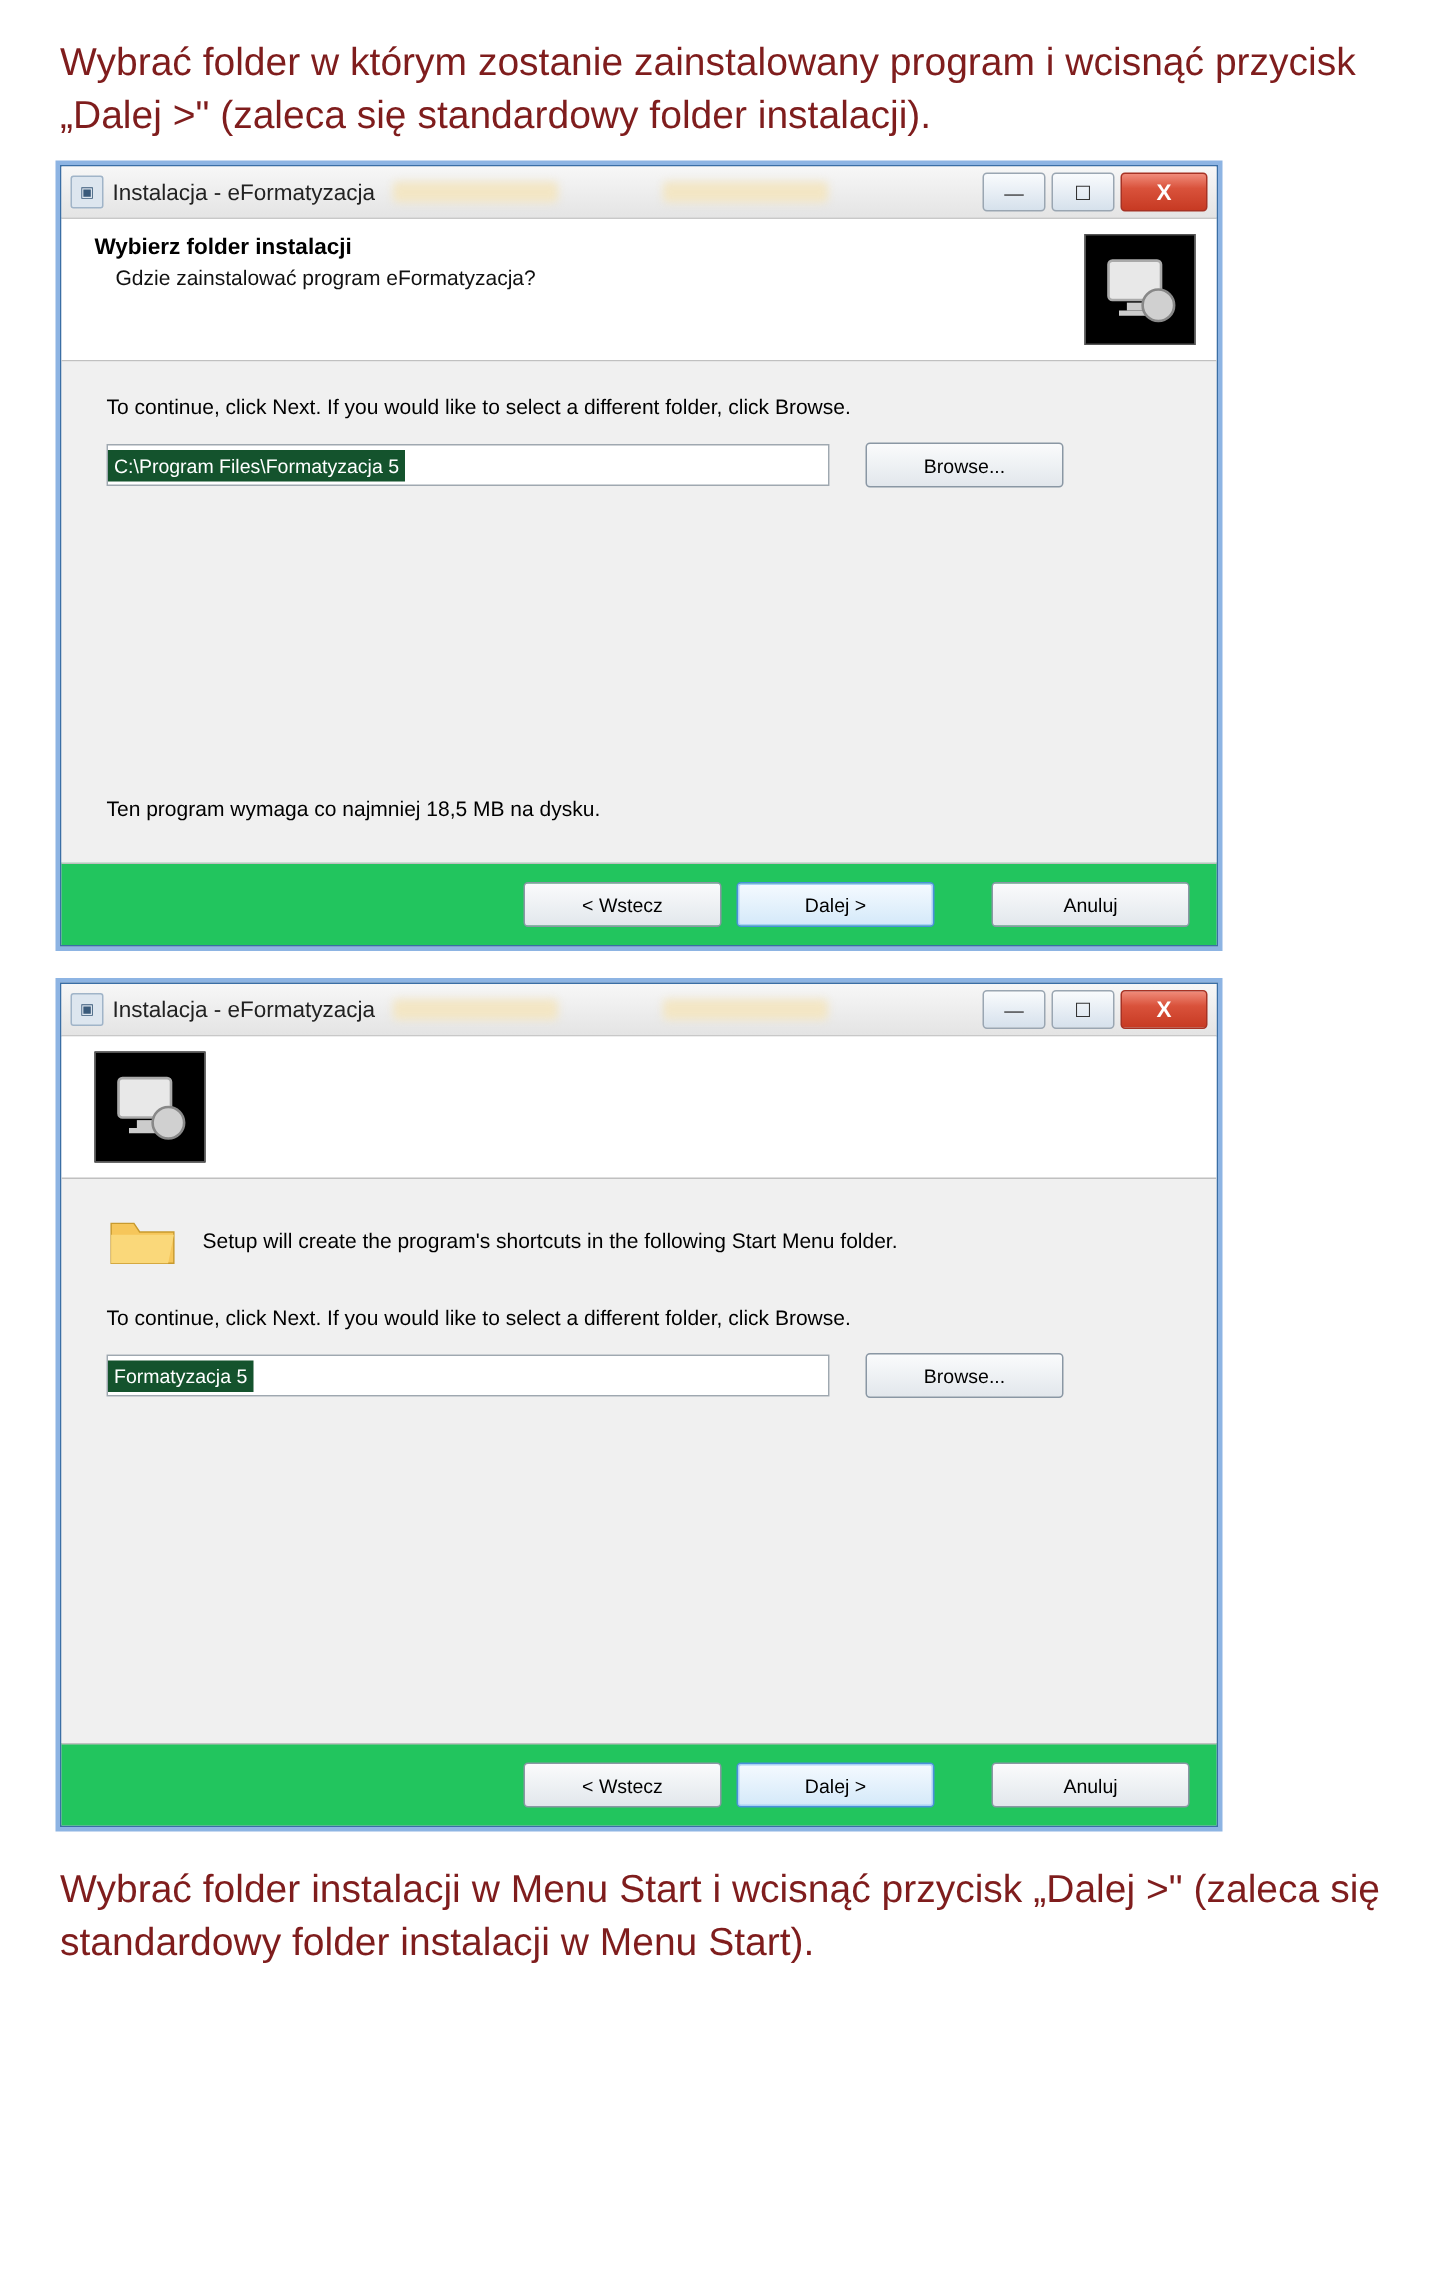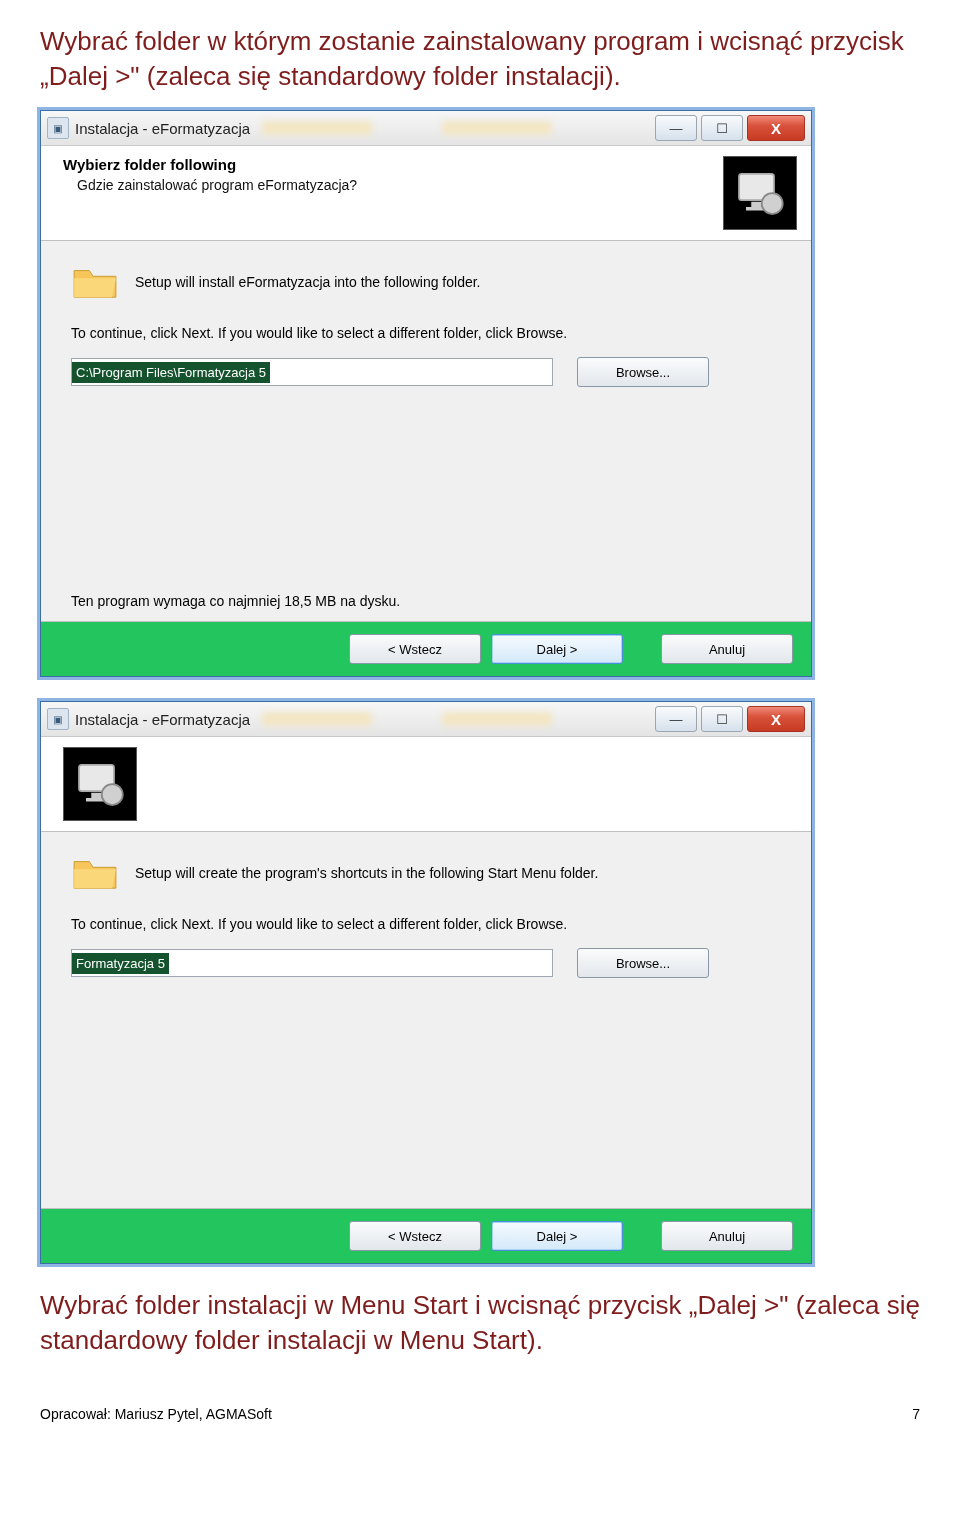--- a/index.html
+++ b/index.html
@@ -218,40 +218,33 @@
           <div class="blur"></div>
       </div>
       <div class="winbtns">
         <div class="wbtn">—</div>
         <div class="wbtn">☐</div>
         <div class="wbtn close">X</div>
       </div>
     </div>
     <div class="wiz-header">
       <div class="wiz-htxt">
-        <div class="wiz-title">Wybierz folder following</div>
+        <div class="wiz-title">Wybierz folder instalacji</div>
         <div class="wiz-sub">Gdzie zainstalować program eFormatyzacja?</div>
       </div>
       <div class="wiz-icon">
         <svg viewBox="0 0 64 64">
             <rect x="8" y="10" width="40" height="30" rx="3" fill="#e8e8e8" stroke="#aaa" stroke-width="2"></rect>
             <rect x="22" y="42" width="12" height="6" fill="#ccc"></rect>
             <rect x="16" y="48" width="24" height="4" fill="#ccc"></rect>
             <circle cx="46" cy="44" r="12" fill="#d0d0d0" stroke="#888" stroke-width="2"></circle>
           </svg>
       </div>
     </div>
     <div class="wiz-body">
-      <div class="row-folder">
-        <svg class="folder-icon" viewBox="0 0 48 40">
-            <path d="M2 8 L18 8 L22 14 L46 14 L46 36 L2 36 Z" fill="#f6c65a" stroke="#c89a2e" stroke-width="1"></path>
-            <path d="M2 16 L46 16 L42 36 L2 36 Z" fill="#fad87a"></path>
-          </svg>
-        <div class="msg">Setup will install eFormatyzacja into the following folder.</div>
-      </div>
       <div class="msg2">To continue, click Next. If you would like to select a different folder, click Browse.</div>
       <div class="pathrow">
         <div class="pathbox">
           <span class="pathsel">C:\Program Files\Formatyzacja 5</span>
         </div>
         <div class="btn">Browse...</div>
       </div>
       <div class="spacer"></div>
       <div class="diskreq">Ten program wymaga co najmniej 18,5 MB na dysku.</div>
     </div>
@@ -307,18 +300,14 @@
     <div class="wiz-footer">
       <div class="btn">&lt; Wstecz</div>
       <div class="btn primary">Dalej &gt;</div>
       <div style="width:18px"></div>
       <div class="btn">Anuluj</div>
     </div>
   </div>
 
   <p class="para justify">Wybrać folder instalacji w Menu Start i wcisnąć przycisk „Dalej &gt;" (zaleca się standardowy folder instalacji w Menu Start).</p>
 
-  <div class="page-footer">
-    <span>Opracował: Mariusz Pytel, AGMASoft</span>
-    <span>7</span>
-  </div>
 
 </div>
 
 </body></html>

